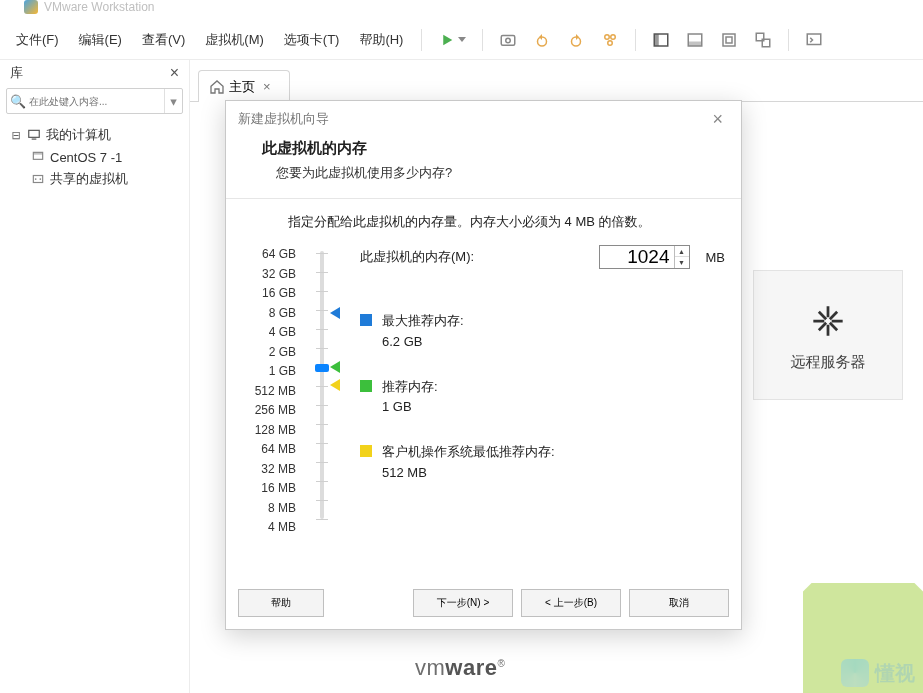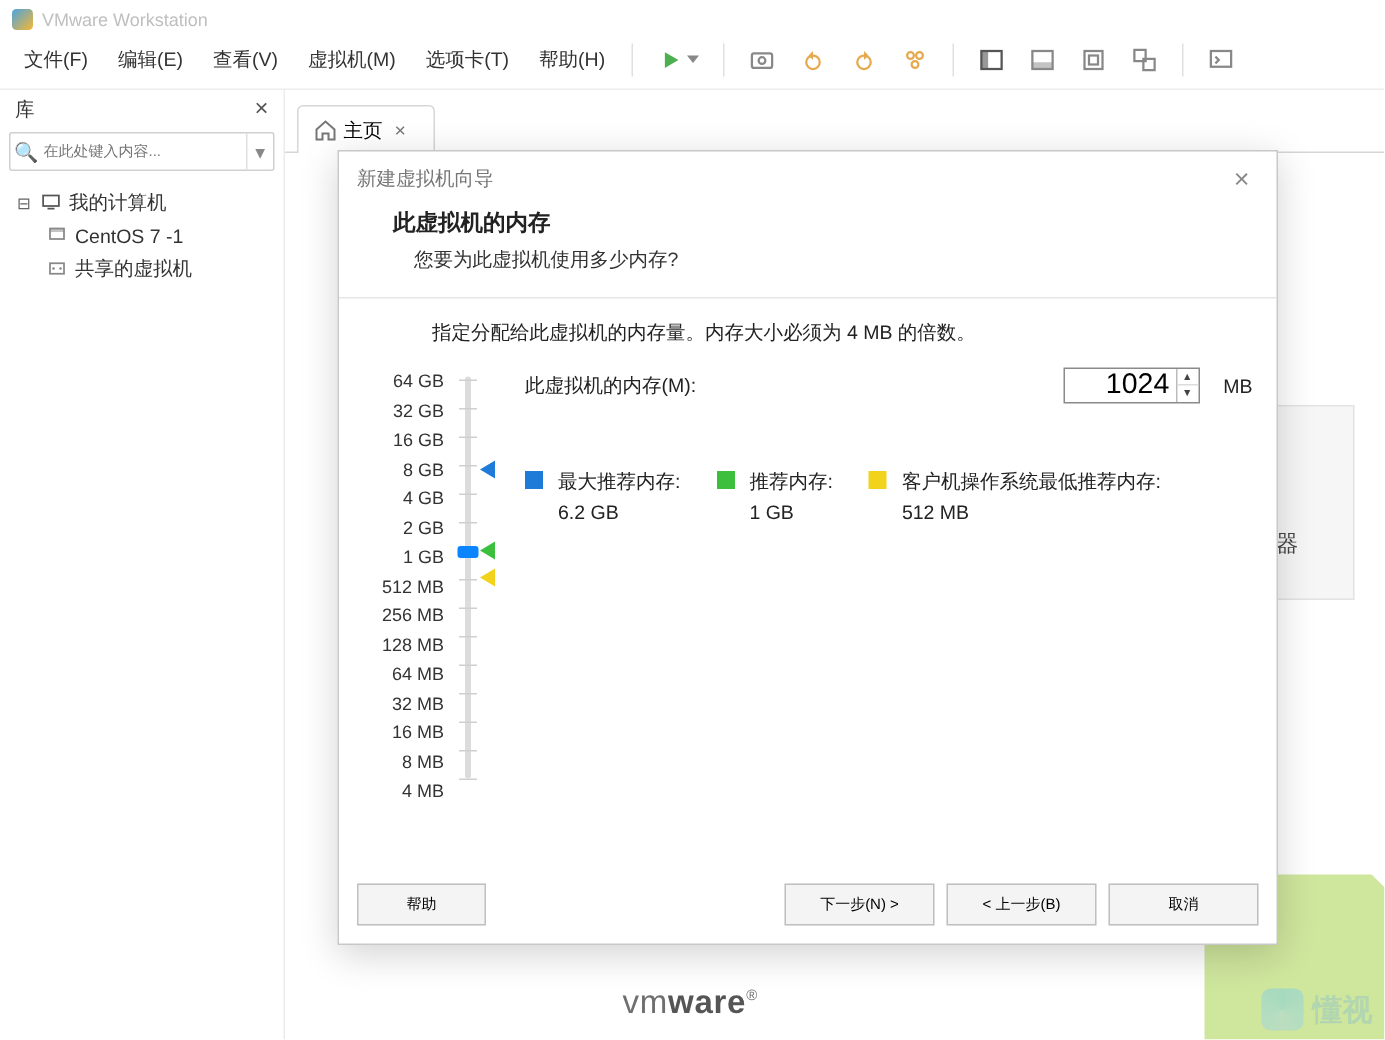--- a/index.html
+++ b/index.html
@@ -1,19 +1,19 @@
 <!DOCTYPE html>
 <html><head>
   <meta charset="utf-8">
   <style>
     * { box-sizing: border-box; margin: 0; padding: 0; font-family: "Microsoft YaHei", "Segoe UI", sans-serif; }
     body { width: 923px; height: 693px; overflow: hidden; background: #fff; font-size: 13px; position: relative; }
 
     
-    .titlebar { height: 20px; display: flex; align-items: flex-end; gap: 6px; padding-left: 8px; color: #bfbfbf; font-size: 12px; }
+    .titlebar { height: 20px; display: flex; align-items: flex-start; gap: 6px; padding-left: 24px; color: #bfbfbf; font-size: 12px; }
     .titlebar .logo { width: 14px; height: 14px; background: linear-gradient(135deg,#4aa3df,#f7b733); border-radius: 3px; }
 
     
     .menubar { height: 40px; display: flex; align-items: center; padding: 0 8px; gap: 4px; border-bottom: 1px solid #ececec; }
     .menu-item { padding: 4px 8px; color: #333; font-size: 13px; cursor: pointer; }
     .tool-sep { width: 1px; height: 22px; background: #e0e0e0; margin: 0 6px; }
     .tool-btn { width: 30px; height: 28px; display: flex; align-items: center; justify-content: center; cursor: pointer; border-radius: 3px; }
     .tool-btn svg { width: 18px; height: 18px; }
     .play { width: 40px; }
     .play-caret { display:inline-block; width:0;height:0;border-left:4px solid transparent;border-right:4px solid transparent;border-top:5px solid #888; margin-left:2px; }
@@ -42,34 +42,34 @@
     .tab { display:flex; align-items:center; gap:4px; border:1px solid #d6d6d6; border-bottom:none; padding:6px 14px 6px 10px; border-radius: 4px 4px 0 0; background:#fff; }
     .tab .home-ic { width:16px;height:16px; }
     .tab-close { padding:2px 4px; color:#777; cursor:pointer;}
     .tab-strip-line { border-bottom:1px solid #d6d6d6; margin-top:-1px;}
 
     
     .right-card { position:absolute; right:20px; top:210px; width:150px; height:130px; background:#f6f6f6; border:1px solid #e3e3e3; display:flex; flex-direction:column; align-items:center; justify-content:center; gap:10px; color:#444; font-size:15px; }
     .right-card svg { width:44px; height:44px; }
 
     
-    .dialog { position:absolute; left:225px; top:100px; width:627px; height:530px; background:#fff; border:1px solid #c8c8c8; box-shadow: 0 6px 24px rgba(0,0,0,.18); }
+    .dialog { position:absolute; left:225px; top:100px; width:517px; height:530px; background:#fff; border:1px solid #c8c8c8; box-shadow: 0 6px 24px rgba(0,0,0,.18); }
     .dlg-title { height:36px; display:flex; align-items:center; justify-content:space-between; padding: 0 12px; color:#777; font-size:13px;}
     .dlg-close { font-size:18px; color:#888; cursor:pointer; padding:4px 6px;}
     .dlg-head { padding: 2px 36px 12px 36px; }
     .dlg-head h3 { font-size:15px; font-weight:700; color:#222; margin-bottom:6px;}
     .dlg-head p { font-size:13px; color:#333; padding-left:14px;}
     .dlg-sep { border-top:1px solid #e6e6e6; margin: 4px 0 10px 0; }
     .dlg-body { padding: 4px 16px 0 16px; font-size:13px; color:#222; }
     .dlg-instr { padding: 0 4px 14px 4px; margin-left: 42px; }
 
     .memarea { display:flex; gap: 18px; align-items: flex-start; }
 
     
-    .scale { display:flex; gap:6px; }
+    .scale { display:flex; gap:16px; }
     .scale-labels { display:flex; flex-direction:column; align-items:flex-end; gap:1.5px; font-size:12px; color:#333; width:54px; }
     .scale-labels span { height:18px; line-height:18px; }
     .scale-track { position:relative; width:30px; height: 280px; }
     .track-line { position:absolute; left:8px; top:6px; bottom:6px; width:4px; background:#dcdcdc; border-radius:2px; }
     .tick { position:absolute; left:4px; width:12px; height:1px; background:#cfcfcf; }
     .handle { position:absolute; left:3px; width:14px; height:8px; background:#0a84ff; border-radius:2px; }
     .marker { position:absolute; left:18px; width:0;height:0; border-top:6px solid transparent; border-bottom:6px solid transparent; }
     .mk-blue  { border-right:10px solid #1f7bd8; }
     .mk-green { border-right:10px solid #3cbf3c; }
     .mk-yellow{ border-right:10px solid #f2d21b; }
@@ -77,21 +77,21 @@
     .mem-right { flex:1; padding-top: 0; }
     .mem-field-row { display:flex; align-items:center; gap: 10px; margin-bottom: 42px;}
     .mem-label { flex:1; font-size:13px; }
     .spin { display:flex; align-items:center; border:1px solid #8a8a8a; height:24px; }
     .spin input { width:74px; text-align:right; border:none; outline:none; padding:0 4px; font-size:19px;}
     .spin-btns { display:flex; flex-direction:column; border-left:1px solid #bcbcbc; }
     .spin-btns div { width:14px; height:11px; display:flex;align-items:center;justify-content:center; font-size:7px; color:#444; cursor:pointer; }
     .spin-btns div:first-child{ border-bottom:1px solid #dcdcdc;}
     .mb-unit { padding-left:6px; }
 
-    .legend { display:flex; flex-direction:row; gap:24px; }
+    .legend { display:flex; flex-direction:column; gap:24px; }
     .legend-row { display:flex; gap:10px; align-items:flex-start; }
     .sq { width:12px;height:12px; margin-top:3px;}
     .sq-blue{background:#1f7bd8;} .sq-green{background:#3cbf3c;} .sq-yellow{background:#f2d21b;}
     .legend-text { font-size:13px; line-height:1.6; }
 
     .dlg-buttons { position:absolute; left:0; right:0; bottom:0; padding: 10px 12px 12px 12px; display:flex; gap:8px; align-items:center; border-top: 1px solid transparent;}
     .btn { height:28px; min-width:100px; border:1px solid #bfbfbf; background:#f4f4f4; font-size:10px; cursor:pointer; padding:0 14px;}
     .btn.help{ min-width:86px;}
     .dlg-buttons .spacer{ flex:1; }
 

